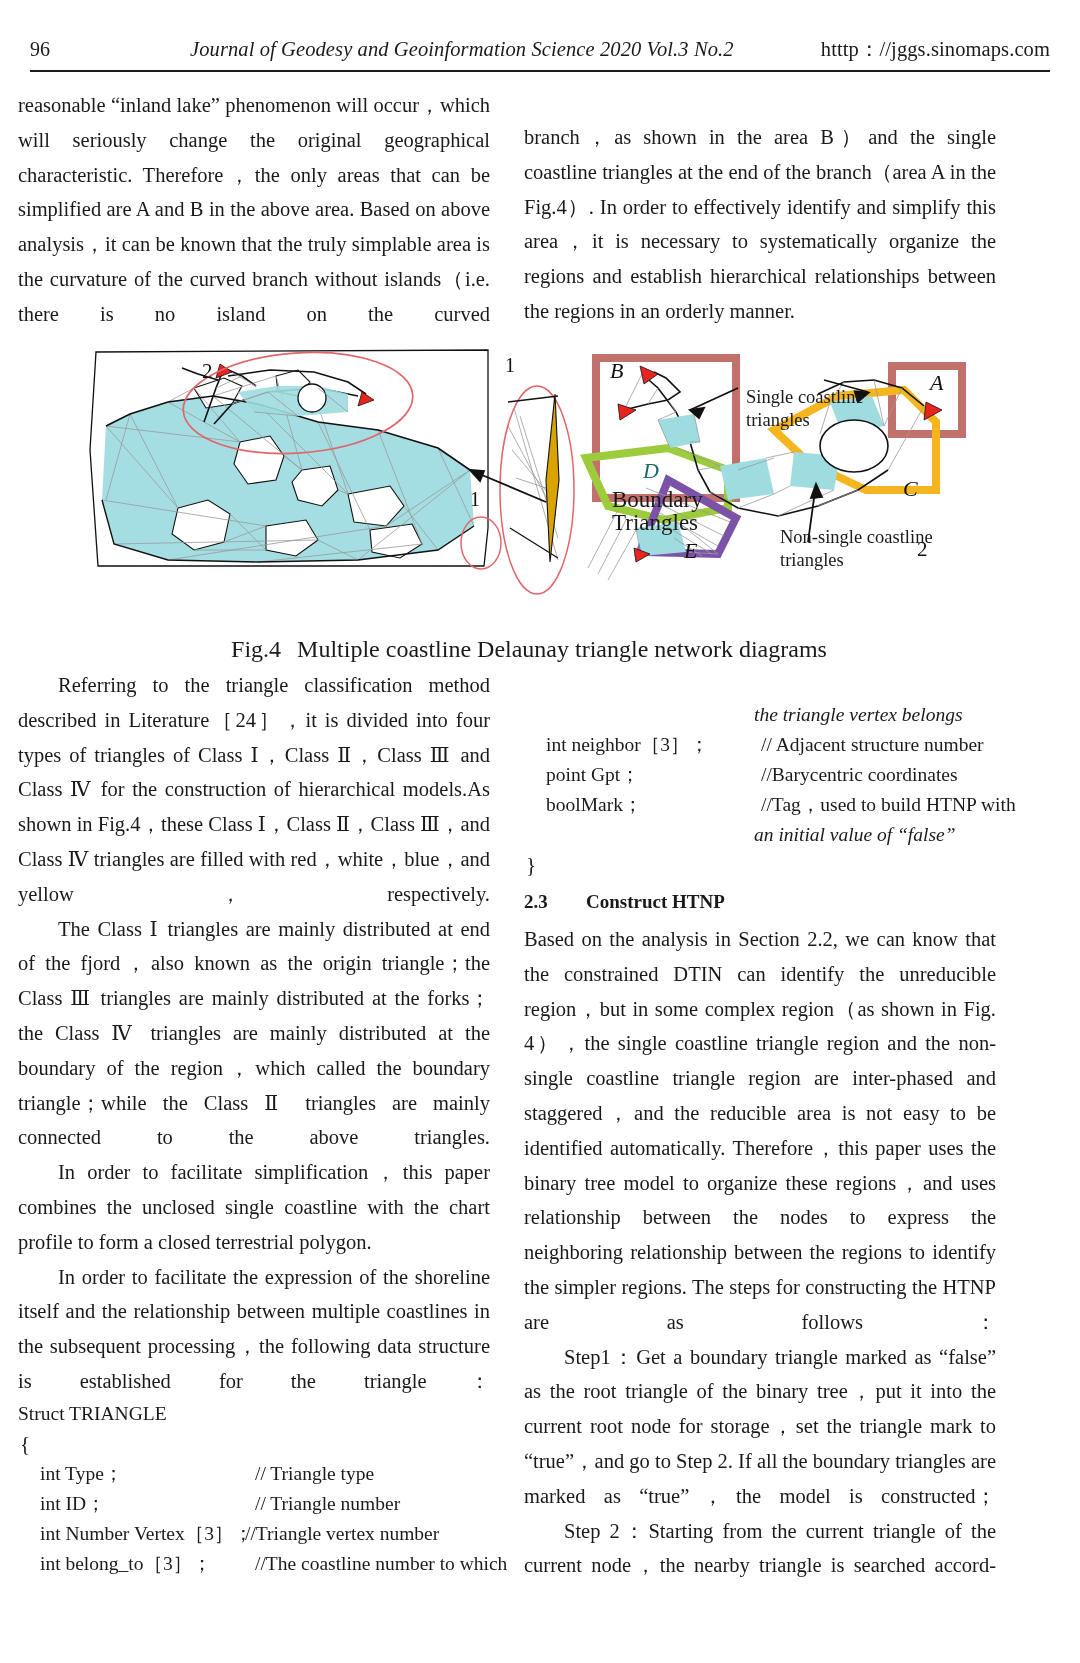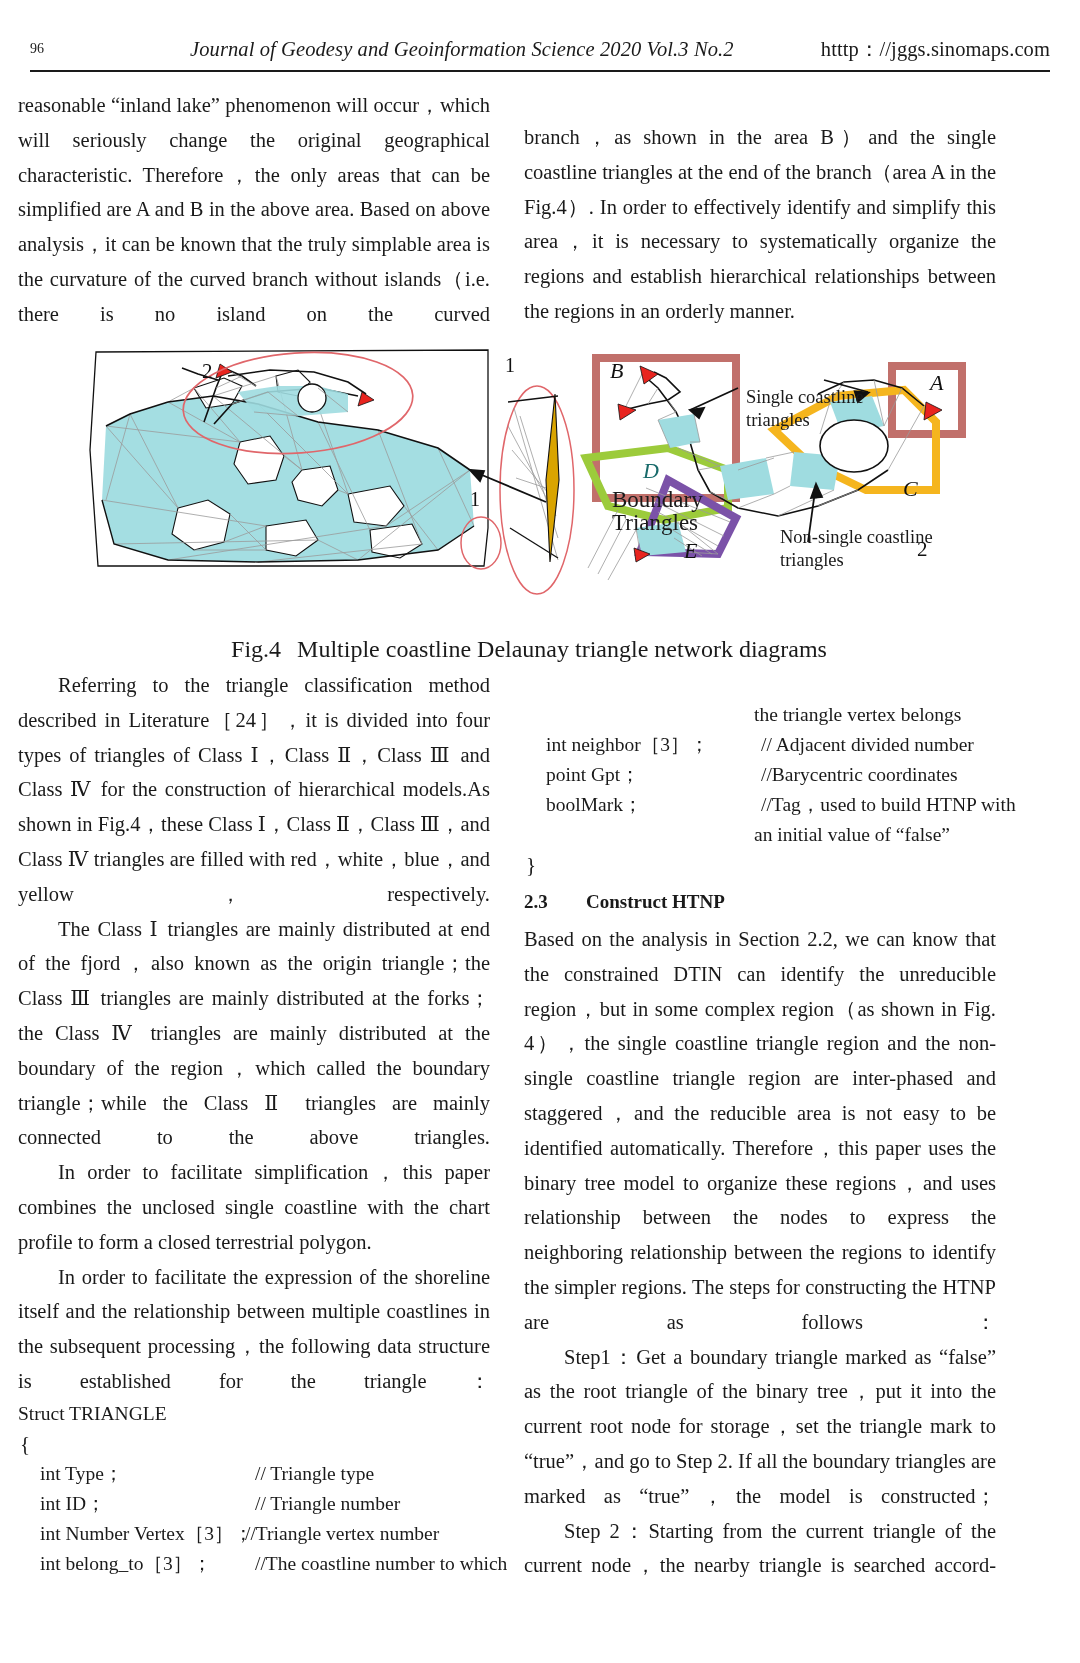--- a/index.html
+++ b/index.html
@@ -29,21 +29,21 @@
     top: 26px;
     width: 1020px;
     height: 46px;
     display: flex;
     align-items: center;
     font-size: 20.5px;
     letter-spacing: 0.1px;
   }
   .header .folio {
     width: 160px;
-    font-size: 14px;
+    font-size: 20px;
   }
   .header .journal {
     flex: 1;
     text-align: left;
     padding-right: 38px;
     font-style: italic;
   }
   .header .url {
     width: 250px;
     text-align: right;
@@ -108,21 +108,21 @@
   }
   .code-line .decl { width: 215px; flex: none; }
   .code-line .cmt  { flex: 1; }
   .code-line.tight .decl { width: 205px; }
   .brace {
     font-size: 21px;
     line-height: 30px;
     padding-left: 2px;
   }
   .code-indent { padding-left: 22px; }
-  .cont-line2 { padding-left: 230px; }
+  .cont-line2 { padding-left: 230px; font-style: italic; }
 
   h2.section {
     font-size: 19px;
     font-weight: bold;
     margin: 6px 0 4px 0;
     line-height: 32px;
     font-family: "Liberation Serif", "DejaVu Serif", serif;
   }
   h2.section .num { display: inline-block; width: 62px; }
 </style>
@@ -324,21 +324,21 @@
         <span class="cmt">//The coastline number to which</span>
       </div>
     </div>
   </div>
 
   <div class="col col-right" style="top:668px;width:472px;">
     <div class="code-block">
       <div class="cont-line2">the triangle vertex belongs</div>
       <div class="code-line code-indent">
         <span class="decl">int neighbor［3］；</span>
-        <span class="cmt">// Adjacent divided number</span>
+        <span class="cmt">// Adjacent structure number</span>
       </div>
       <div class="code-line code-indent">
         <span class="decl">point Gpt；</span>
         <span class="cmt">//Barycentric coordinates</span>
       </div>
       <div class="code-line code-indent">
         <span class="decl">boolMark；</span>
         <span class="cmt">//Tag，used to build HTNP with</span>
       </div>
       <div class="cont-line2">an initial value of “false”</div>

